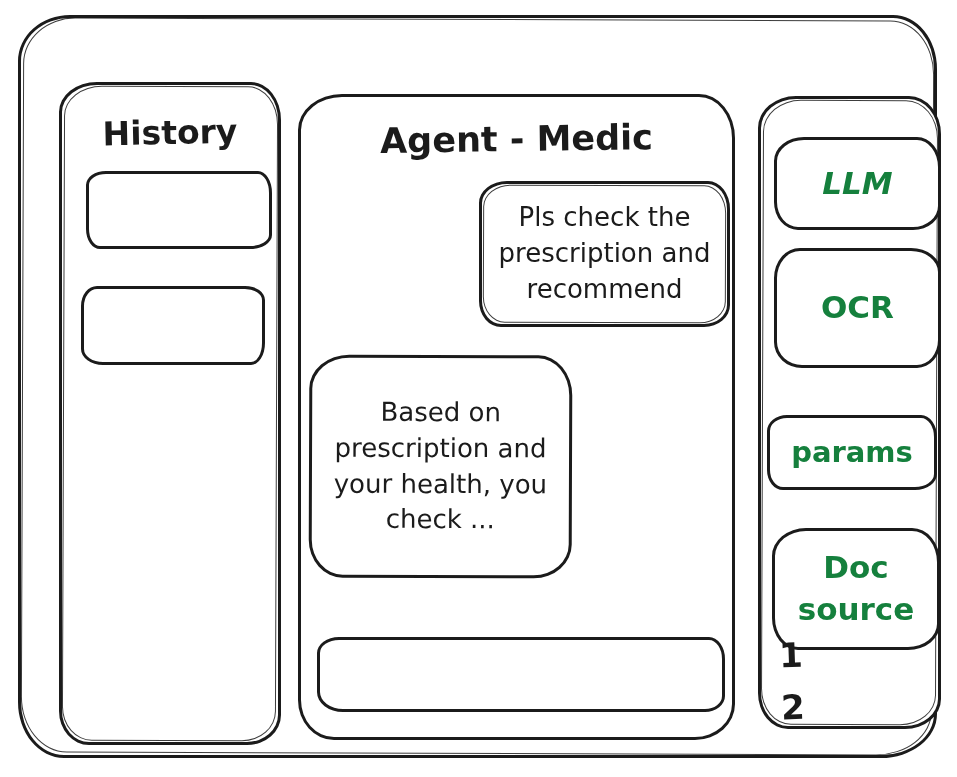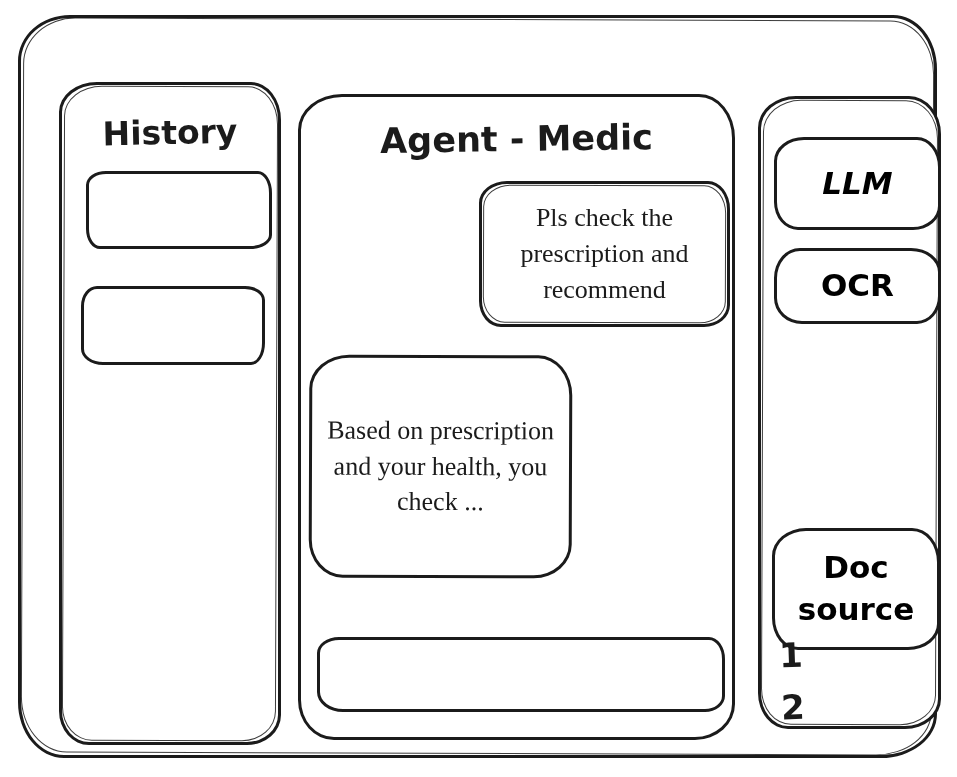--- a/index.html
+++ b/index.html
@@ -67,21 +67,20 @@
     transform: rotate(-0.8deg);
   }
   .bubble {
     position: absolute;
     border: 3px solid #1b1b1b;
     background: #fff;
     display: flex; align-items: center; justify-content: center;
     text-align: center;
     font-size: 26px; font-weight: 500; line-height: 1.38;
     padding: 8px 10px;
-    font-family: Liberation Serif, serif;
   }
   .user-bubble {
     left: 178px; top: 84px; width: 251px; height: 146px;
     border-radius: 28px 22px 26px 22px / 22px 28px 22px 26px;
   }
   .assistant-bubble {
     left: 8px; top: 258px; width: 263px; height: 223px;
     border-radius: 40px 34px 38px 34px / 34px 40px 34px 38px;
     transform: rotate(.2deg);
   }
@@ -97,34 +96,34 @@
   }
   
   .tools-panel {
     left: 737px; top: 78px; width: 183px; height: 633px;
     border-radius: 38px 32px 36px 30px / 32px 38px 30px 36px;
   }
   .tool-btn {
     position: absolute;
     border: 3px solid #1b1b1b;
     background: #fff;
-    font-family: inherit; font-weight: 600; color: #000000;
+    font-family: inherit; font-weight: 600; color: #15803d;
     display: flex; align-items: center; justify-content: center;
     text-align: center;
     cursor: pointer;
     line-height: 1.35;
     padding: 2px 8px;
   }
   .btn-llm {
     left: 13px; top: 38px; width: 167px; height: 93px;
     font-size: 31px; font-style: italic;
     border-radius: 30px 24px 28px 24px / 24px 30px 24px 28px;
   }
   .btn-ocr {
-    left: 13px; top: 149px; width: 167px; height: 76px;
+    left: 13px; top: 149px; width: 167px; height: 120px;
     font-size: 31px;
     border-radius: 26px 30px 24px 28px / 30px 24px 28px 26px;
   }
   .btn-params {
     left: 6px; top: 316px; width: 170px; height: 75px;
     font-size: 29px;
     border-radius: 20px 16px 22px 16px / 16px 22px 16px 20px;
   }
   .btn-doc {
     left: 11px; top: 429px; width: 168px; height: 122px;
@@ -161,19 +160,20 @@
     <div class="bubble assistant-bubble">
       <span>Based on prescription and your health, you check ...</span>
     </div>
 
     <input class="chat-input" type="text" placeholder="" style="">
   </main>
 
   <aside class="sketch double tools-panel">
     <button class="tool-btn btn-llm">LLM</button>
     <button class="tool-btn btn-ocr">OCR</button>
+    <button class="tool-btn btn-params">params</button>
     <button class="tool-btn btn-doc">Doc source</button>
 
     <div class="doc-item doc-item-1">1</div>
     <div class="doc-item doc-item-2">2</div>
   </aside>
 
 </div>
 
 </body></html>

